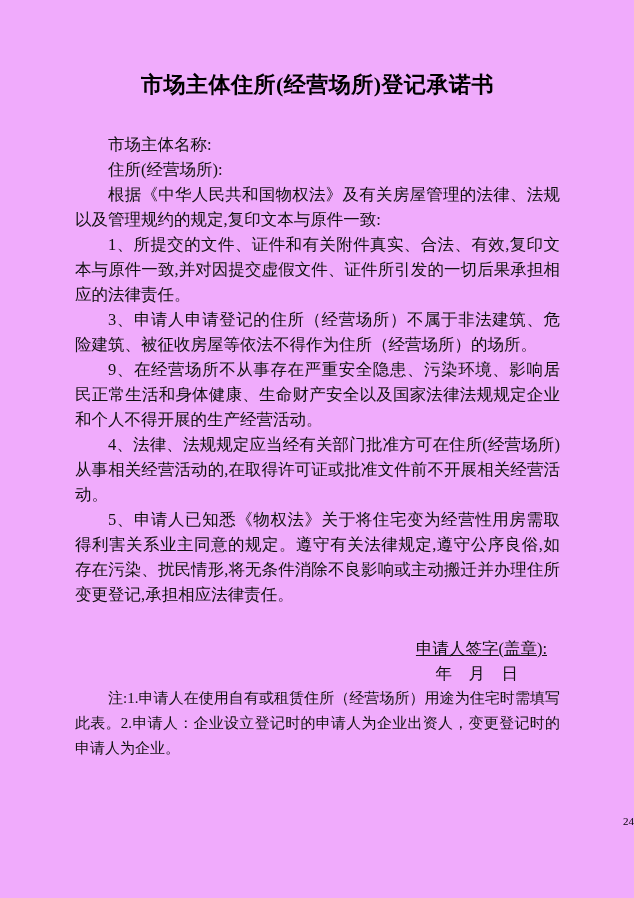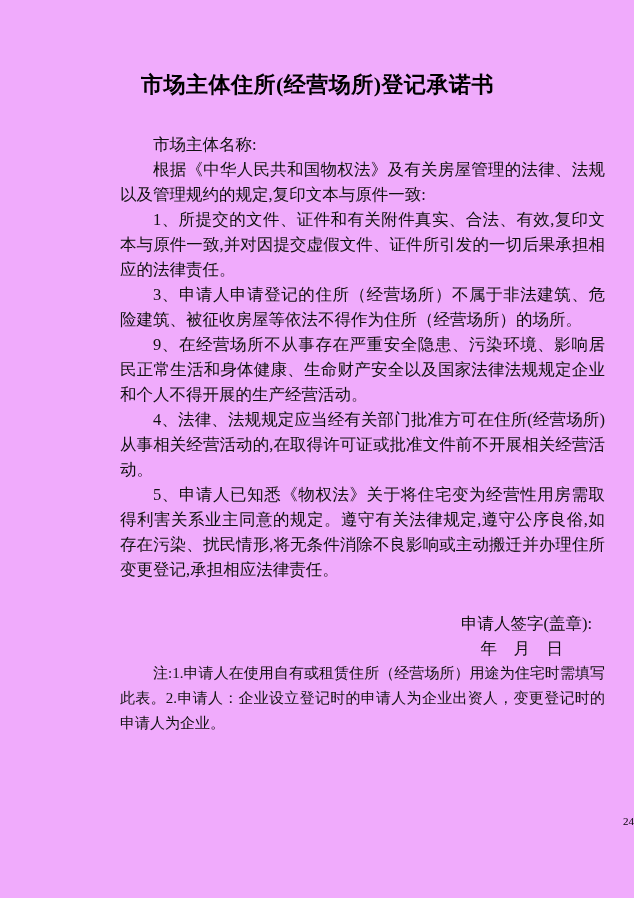--- a/index.html
+++ b/index.html
@@ -20,21 +20,20 @@
     font-size: 22px;
     font-weight: bold;
     text-align: center;
     line-height: 30px;
     letter-spacing: 0.5px;
     color: #000000;
   }
   .body-block {
     margin-top: 32px;
     width: 485px;
-    margin-left: 45px;
   }
   .field-line {
     font-size: 16.5px;
     line-height: 25px;
     text-indent: 33px;
     white-space: nowrap;
   }
   .para {
     font-size: 16.5px;
     line-height: 25px;
@@ -44,21 +43,21 @@
   }
   .signature-block {
     margin-top: 29px;
     width: 485px;
   }
   .sig-line {
     font-size: 16.5px;
     line-height: 25px;
     text-align: right;
   }
-  .sig-name { padding-right: 13px; }
+  .sig-name { padding-right: 13px; text-decoration: underline; }
   .sig-date { padding-right: 42px; }
   .note-para {
     font-size: 15px;
     line-height: 25px;
     text-align: justify;
     text-justify: inter-ideograph;
     text-indent: 33px;
     width: 485px;
   }
   .page-number {
@@ -75,20 +74,21 @@
 <body>
 
 <div class="page">
 
   <h1 class="title">市场主体住所(经营场所)登记承诺书</h1>
 
   <div class="body-block">
 
     <p class="field-line">市场主体名称:</p>
 
+    <p class="field-line">住所(经营场所):</p>
 
     <p class="para">根据《中华人民共和国物权法》及有关房屋管理的法律、法规以及管理规约的规定,复印文本与原件一致:</p>
 
     <p class="para">1、所提交的文件、证件和有关附件真实、合法、有效,复印文本与原件一致,并对因提交虚假文件、证件所引发的一切后果承担相应的法律责任。</p>
 
     <p class="para">3、申请人申请登记的住所（经营场所）不属于非法建筑、危险建筑、被征收房屋等依法不得作为住所（经营场所）的场所。</p>
 
     <p class="para">9、在经营场所不从事存在严重安全隐患、污染环境、影响居民正常生活和身体健康、生命财产安全以及国家法律法规规定企业和个人不得开展的生产经营活动。</p>
 
     <p class="para">4、法律、法规规定应当经有关部门批准方可在住所(经营场所)从事相关经营活动的,在取得许可证或批准文件前不开展相关经营活动。</p>

